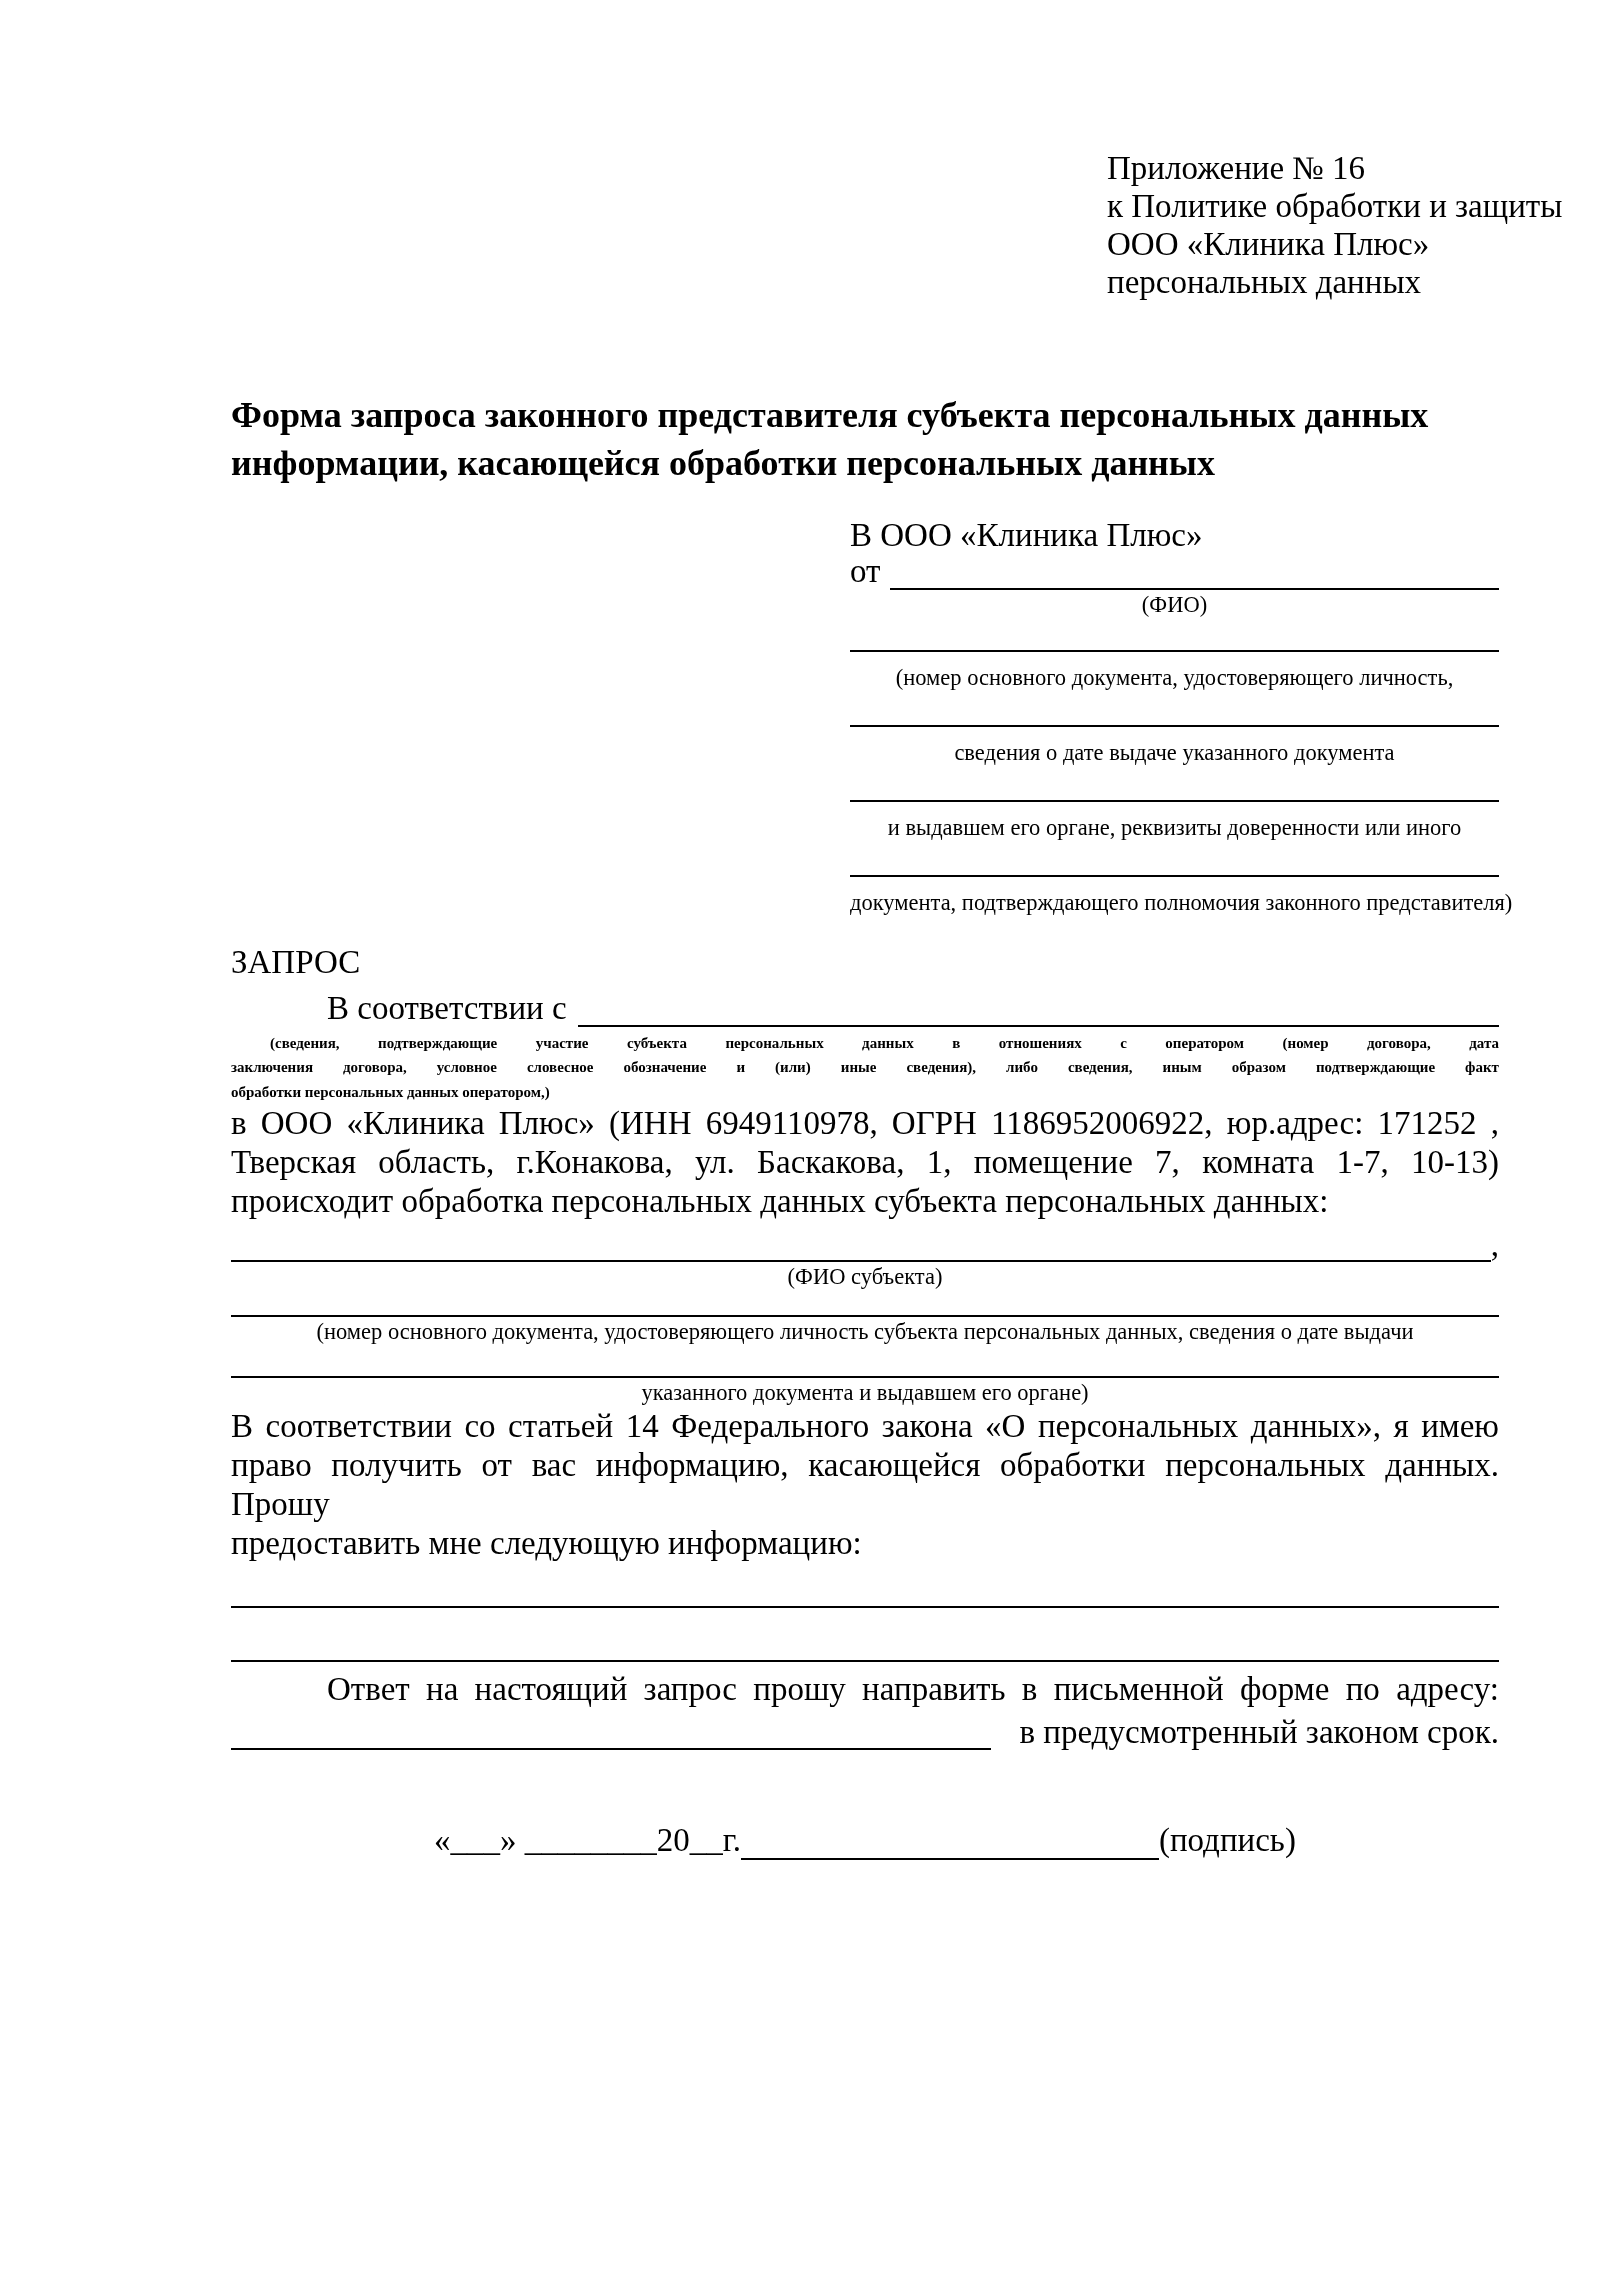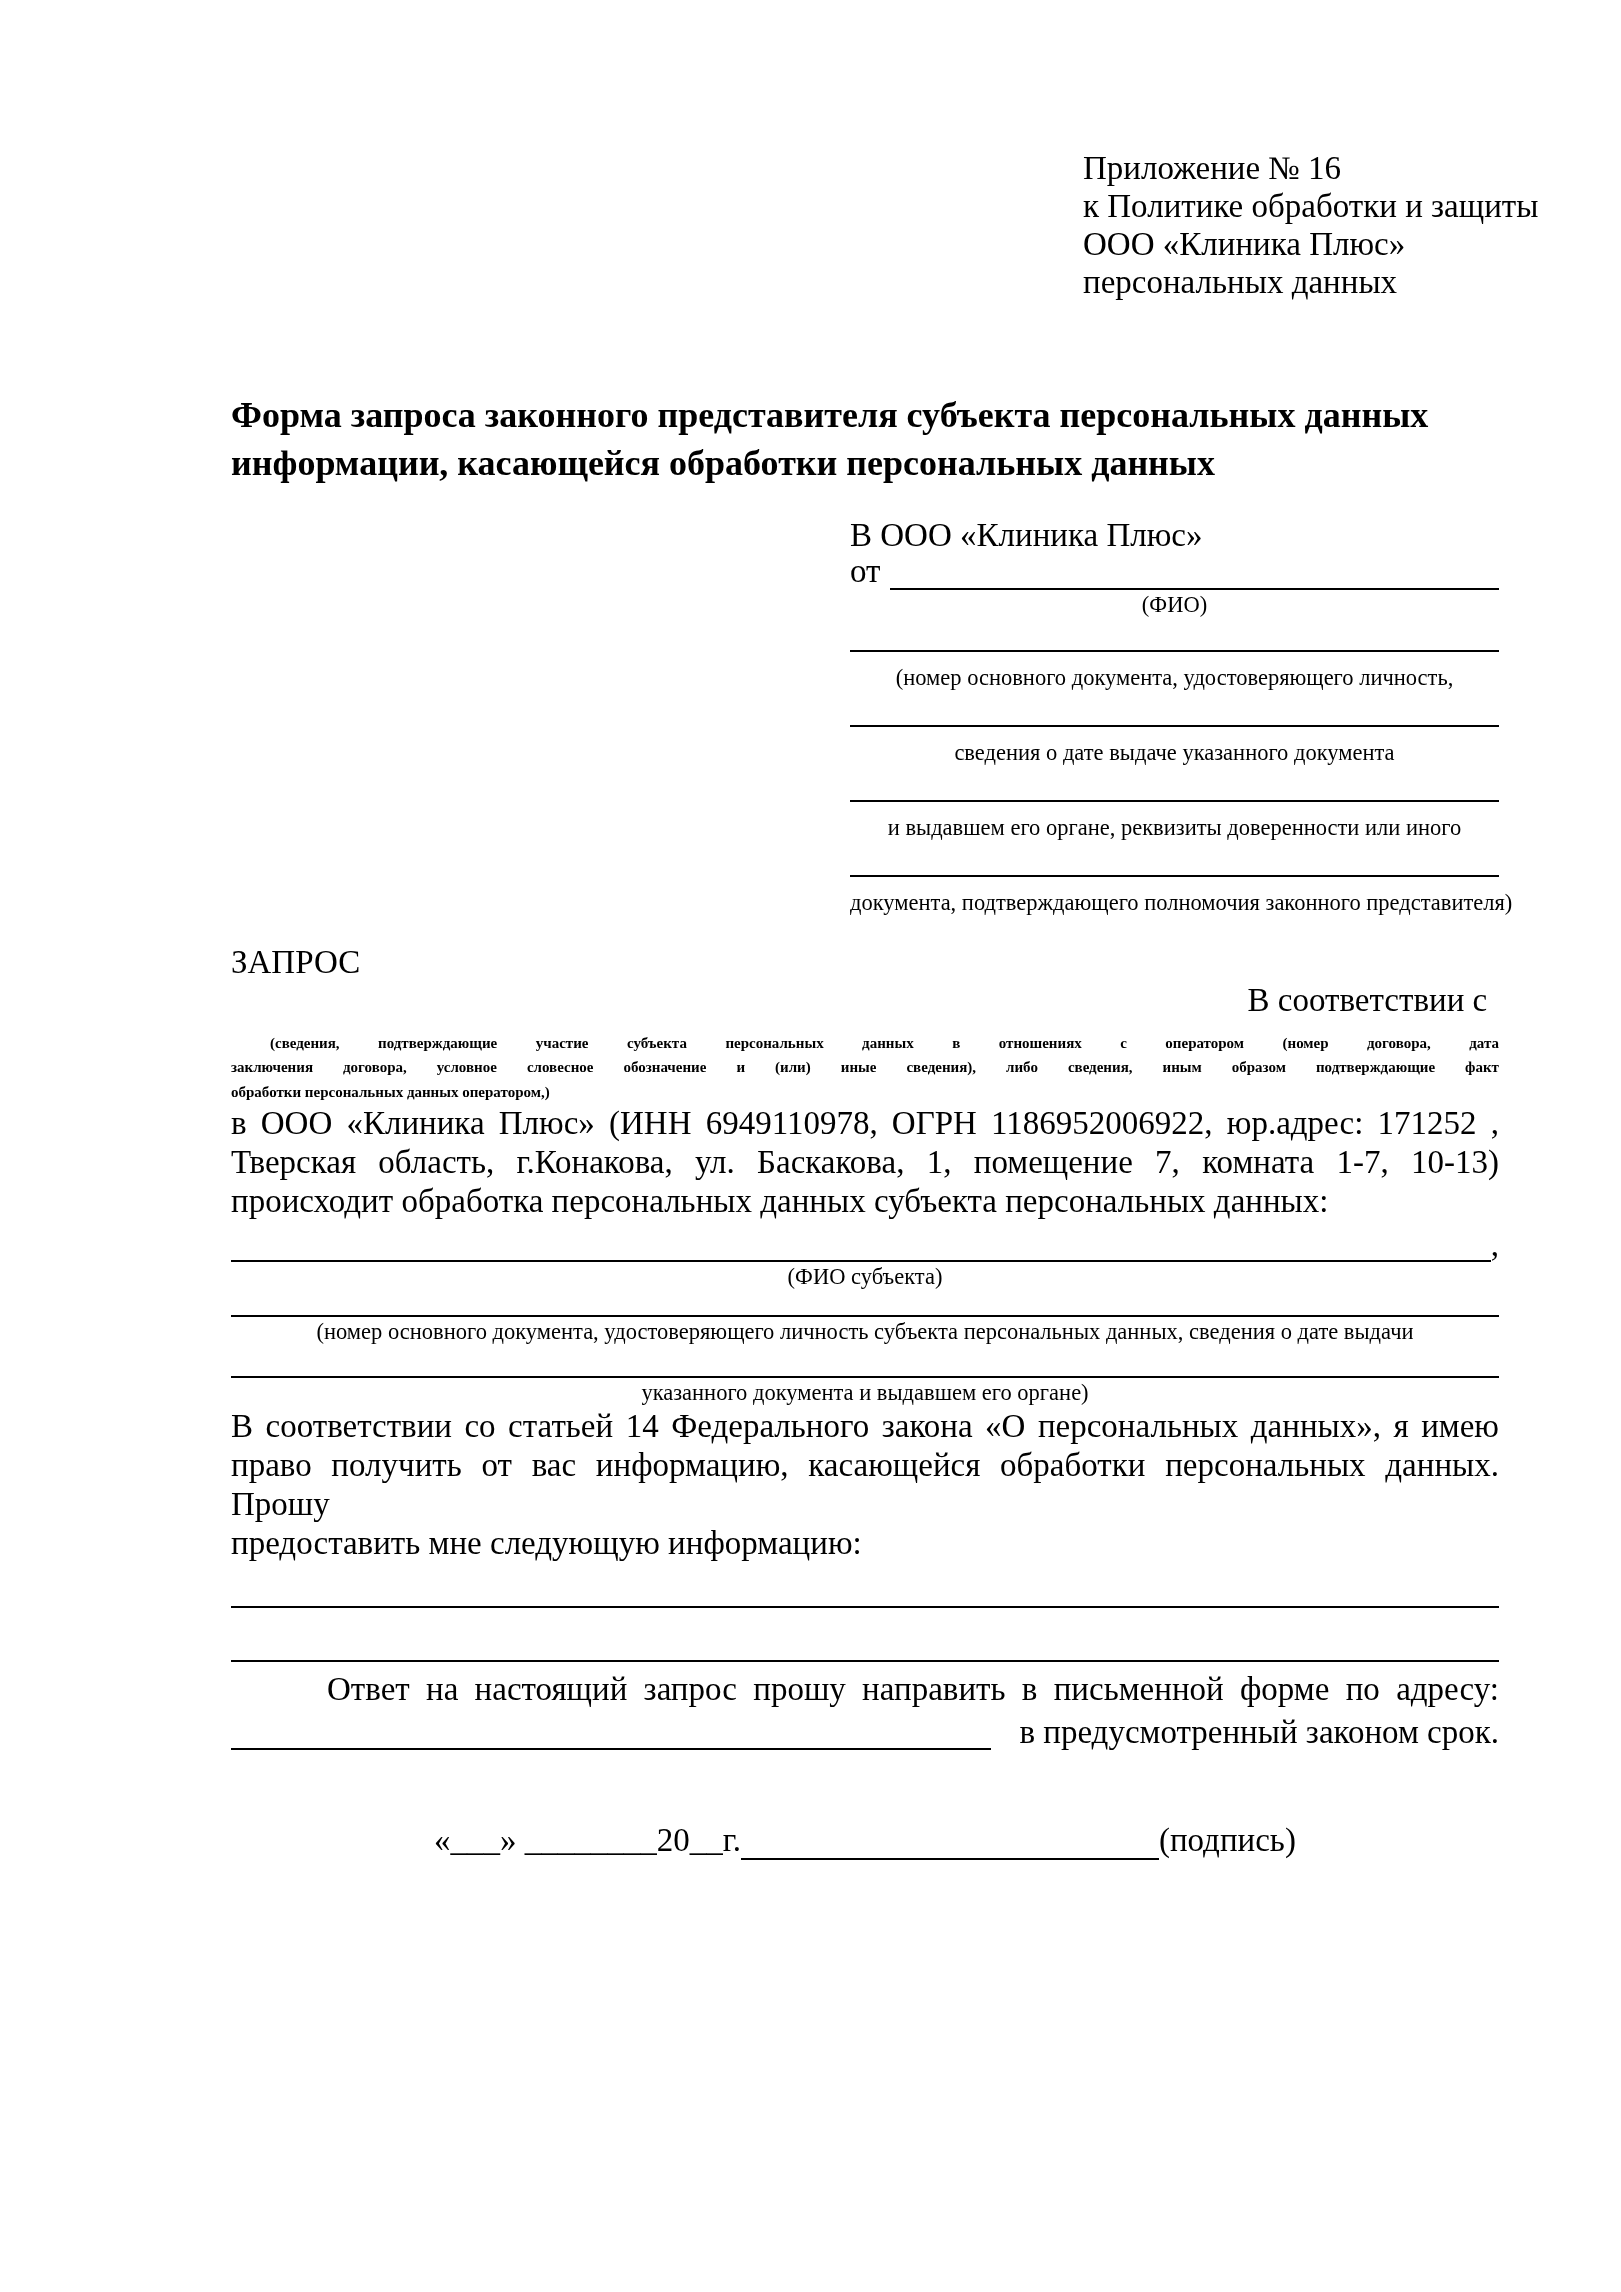--- a/index.html
+++ b/index.html
@@ -9,39 +9,39 @@
     height: 2293px;
     background: #ffffff;
     color: #000000;
     font-family: "Liberation Serif", "DejaVu Serif", serif;
     font-size: 33px;
     box-sizing: border-box;
     padding: 149px 122px 0 231px;
     overflow: hidden;
   }
   .hdr-block { margin-left: 852px; line-height: 38px; }
-  .hdr-line { white-space: nowrap; }
+  .hdr-line { white-space: nowrap; margin-left: 24px; }
   .doc-title {
     margin-top: 90px;
     font-weight: bold;
     font-size: 36px;
     line-height: 48px;
   }
   .addressee { margin-left: 619px; margin-top: 29px; }
   .addr-org { line-height: 39px; white-space: nowrap; }
   .from-row { display: flex; align-items: flex-end; height: 35px; }
   .from-label { flex: 0 0 auto; padding-right: 9.8px; }
   .fill-line { border-bottom: 2.9px solid #000; }
   .from-row .fill-line { flex: 1 1 auto; height: 100%; }
   .small { font-size: 22.5px; line-height: 29px; }
   .cap-center { text-align: center; white-space: nowrap; }
   .field-line { height: 31px; border-bottom: 2.9px solid #000; }
   .field-cap { margin-top: 11px; margin-bottom: 2px; }
   .request-heading { margin-top: 26px; text-align: left; line-height: 39px; }
-  .accordance-row { display: flex; align-items: flex-end; height: 45px; flex-direction: column; }
+  .accordance-row { display: flex; align-items: flex-end; height: 45px; }
   .accordance-label { flex: 0 0 auto; padding-left: 96px; padding-right: 11.8px; white-space: nowrap; }
   .accordance-row .fill-line { flex: 1 1 auto; height: 100%; }
   .acc-caption { margin-top: 3.9px; font-size: 15px; line-height: 24.5px; font-weight: bold; }
   .jline { text-align: justify; text-align-last: justify; }
   .jline-last { text-align: justify; text-align-last: left; }
   .indent40 { text-indent: 39px; }
   .indent98 { text-indent: 96px; }
   .para { line-height: 39px; }
   .comma-row { display: flex; align-items: flex-end; height: 41px; }
   .comma-row .fill-line { flex: 1 1 auto; height: 100%; }

